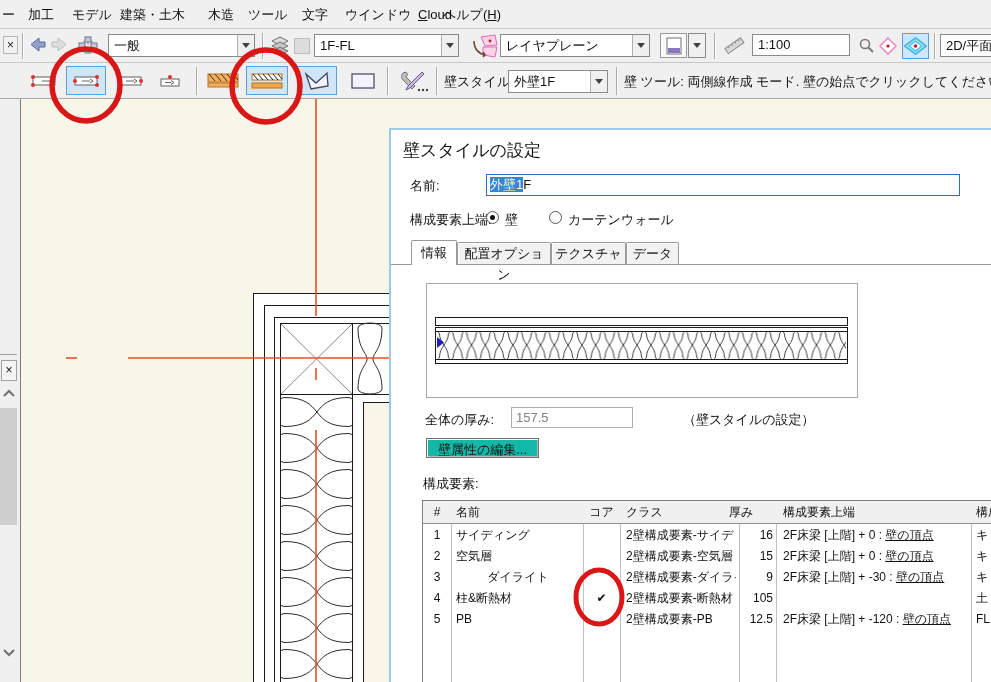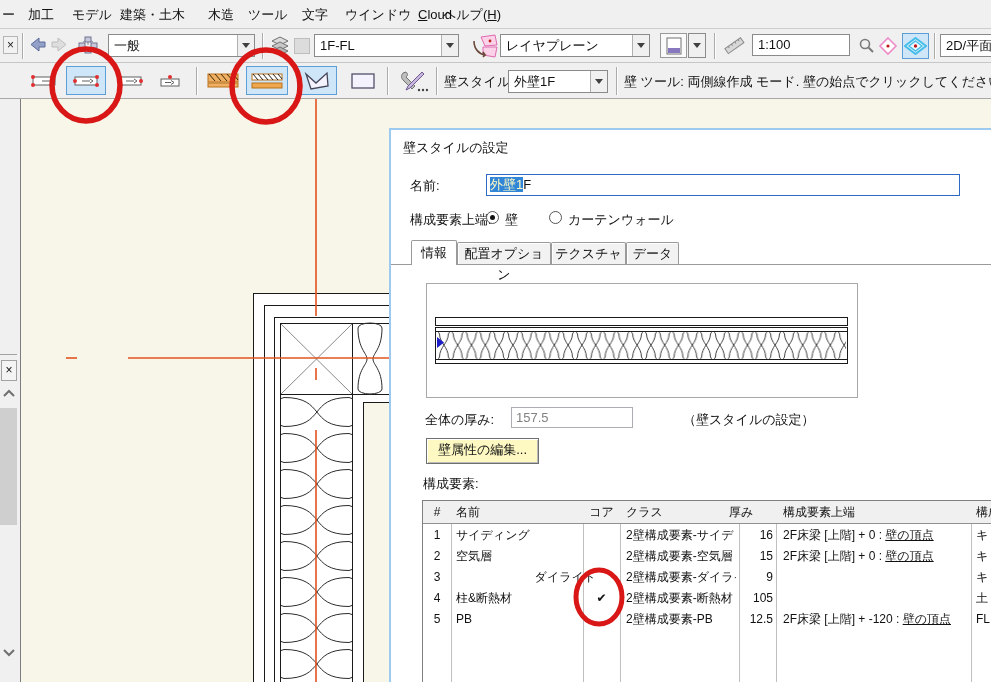--- a/index.html
+++ b/index.html
@@ -58,22 +58,22 @@
   #tabstrip { position:absolute; left:0; top:110px; width:602px; height:25px; }
   #tabstrip .baseline { position:absolute; left:0; top:24px; width:602px; height:1px; background:#9a9a9a; }
   .tab { position:absolute; top:2px; height:22px; background:#f2f2f2; border:1px solid #9a9a9a;
          border-bottom:none; border-radius:2px 2px 0 0; text-align:center; line-height:21px;
          box-shadow:inset 1px 1px 0 #fff; }
   .tab.active { top:0; height:25px; background:#fff; line-height:23px; z-index:2; }
   #preview { position:absolute; left:35px; top:153px; width:432px; height:115px;
              border:1px solid #a8a8a8; background:#fff; }
   #thick-field { position:absolute; left:120px; top:277px; width:122px; height:21px;
                  border:1px solid #abadb3; color:#828282; line-height:19px; padding-left:4px; }
-  #edit-attr-btn { position:absolute; left:35px; top:308px; width:113px; height:26px;
-                   background:#fef9c3; border:1px solid #707070;
+  #edit-attr-btn { position:absolute; left:35px; top:308px; width:113px; height:20px;
+                   background:#14b8a6; border:1px solid #707070;
                    box-shadow:inset 1px 1px 0 #fff, inset -1px -1px 0 #b9b9b9;
                    text-align:center; line-height:21px; }
   
   #comp-table { position:absolute; left:31px; top:370px; width:572px; height:184px;
                 border:1px solid #808080; border-right:none; background:#fff; overflow:hidden;
                 font-size:12px; }
   #comp-table .vline { position:absolute; top:0; bottom:0; width:1px; background:#c0c0c0; }
   #comp-table .thead { position:absolute; left:0; top:0; width:100%; height:23px; background:#f0f0f0;
                        border-bottom:1px solid #909090; }
   .tcell { position:absolute; height:21px; line-height:21px; white-space:nowrap; overflow:hidden; }
@@ -340,21 +340,21 @@
       <line x1="316" y1="99" x2="316" y2="316"></line>
       <line x1="316" y1="368" x2="316" y2="380"></line>
       <line x1="316" y1="430" x2="316" y2="682"></line>
       <line x1="66" y1="358" x2="77" y2="358"></line>
       <line x1="128" y1="358" x2="391" y2="358"></line>
     </g>
   </svg>
 </div>
 
 <div id="dialog">
-  <div class="dlg-abs" style="left:12px;top:9px;font-size:13px;">壁スタイルの設定</div>
+  <div class="dlg-abs" style="left:12px;top:9px;font-size:17px;">壁スタイルの設定</div>
 
   <div class="dlg-abs" style="left:19px;top:47px;">名前:</div>
   <div id="name-input">
     <span class="selseg">外壁1</span><span>F</span>
   </div>
 
   <div class="dlg-abs" style="left:19px;top:81px;">構成要素上端:</div>
   <div class="radio on" style="left:95px;top:81px;"></div>
   <div class="dlg-abs" style="left:114px;top:81px;">壁</div>
   <div class="radio" style="left:158px;top:81px;"></div>
@@ -424,24 +424,25 @@
         <span class="tcell" style="left: 0px; width: 28px; text-align: center;">2</span>
         <span class="tcell" style="left: 33px; width: 124px; text-align: left;">空気層</span>
         <span class="tcell" style="left: 160px; width: 37px; text-align: center;"></span>
         <span class="tcell" style="left: 203px; width: 110px; text-align: left;">2壁構成要素-空気層</span>
         <span class="tcell" style="left: 318px; width: 32px; text-align: right;">15</span>
         <span class="tcell" style="left: 360px; width: 186px; text-align: left;"><span>2F床梁 [上階] + 0 : </span><span class="u">壁の頂点</span></span>
         <span class="tcell" style="left: 553px; width: 20px; text-align: left;">キ</span>
       </div>
       <div class="trow" style="top: 66px;">
         <span class="tcell" style="left: 0px; width: 28px; text-align: center;">3</span>
-        <span class="tcell" style="left: 33px; width: 124px; text-align: right; margin-left: 16px;">ダイライト</span>
+        <span class="tcell" style="left: 33px; width: 124px; text-align: center;">ダイライト</span>
         <span class="tcell" style="left: 160px; width: 37px; text-align: center;"></span>
         <span class="tcell" style="left: 203px; width: 110px; text-align: left;">2壁構成要素-ダイライト</span>
         <span class="tcell" style="left: 318px; width: 32px; text-align: right;">9</span>
+        <span class="tcell" style="left: 360px; width: 186px; text-align: left;"><span>2F床梁 [上階] + -30 : </span><span class="u">壁の頂点</span></span>
         <span class="tcell" style="left: 553px; width: 20px; text-align: left;">キ</span>
       </div>
       <div class="trow" style="top: 87px;">
         <span class="tcell" style="left: 0px; width: 28px; text-align: center;">4</span>
         <span class="tcell" style="left: 33px; width: 124px; text-align: left;">柱&amp;断熱材</span>
         <span class="tcell" style="left: 160px; width: 37px; text-align: center;">✔</span>
         <span class="tcell" style="left: 203px; width: 110px; text-align: left;">2壁構成要素-断熱材</span>
         <span class="tcell" style="left: 318px; width: 32px; text-align: right;">105</span>
         <span class="tcell" style="left: 553px; width: 20px; text-align: left;">土</span>
       </div>

